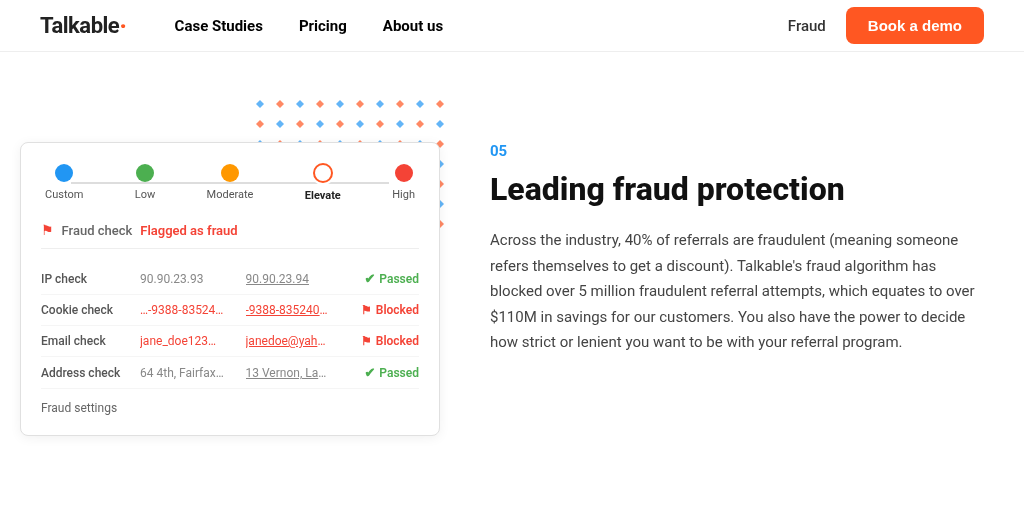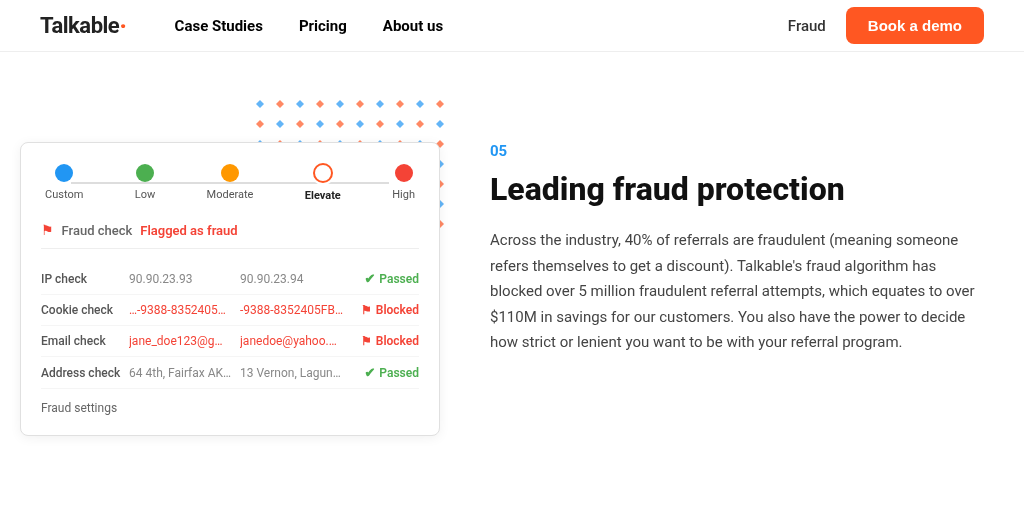--- a/index.html
+++ b/index.html
@@ -182,21 +182,21 @@
       font-weight: 600;
     }
 
     
     .check-row {
       display: flex;
       align-items: center;
       padding: 8px 0;
       border-bottom: 1px solid #f5f5f5;
       font-size: 12px;
-      gap: 8px;
+      gap: 19px;
     }
     .check-row:last-of-type { border-bottom: none; }
     .check-name {
       color: #555;
       width: 80px;
       flex-shrink: 0;
       font-weight: 500;
     }
     .check-val1 {
       color: #888;
@@ -206,20 +206,21 @@
       text-overflow: ellipsis;
       white-space: nowrap;
     }
     .check-val2 {
       color: #888;
       flex: 1;
       min-width: 0;
       overflow: hidden;
       text-overflow: ellipsis;
       white-space: nowrap;
+      text-decoration: underline;
     }
     .check-status {
       display: flex;
       align-items: center;
       gap: 4px;
       font-weight: 600;
       font-size: 12px;
       flex-shrink: 0;
       width: 68px;
       justify-content: flex-end;

